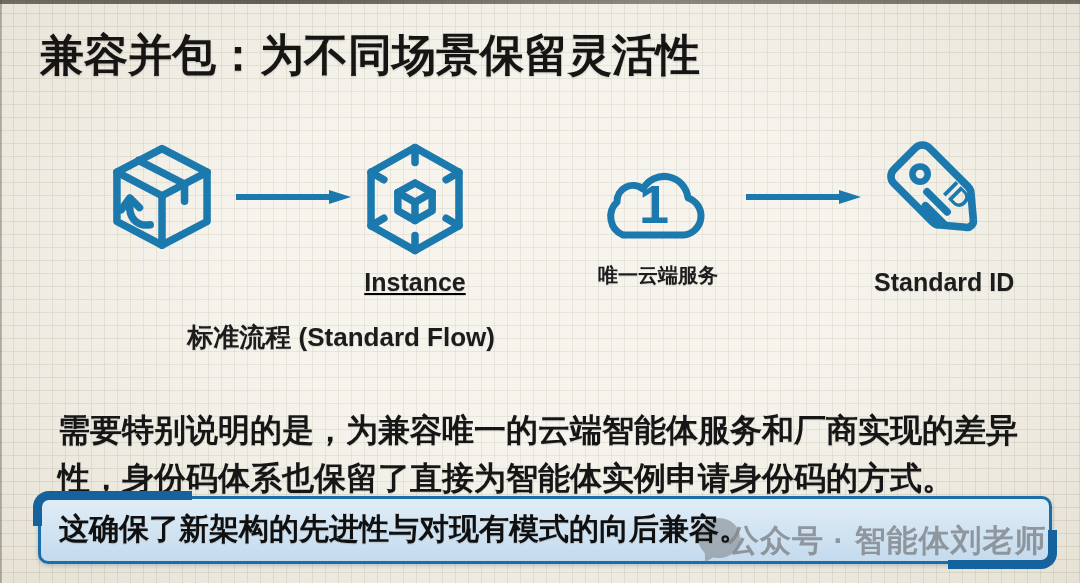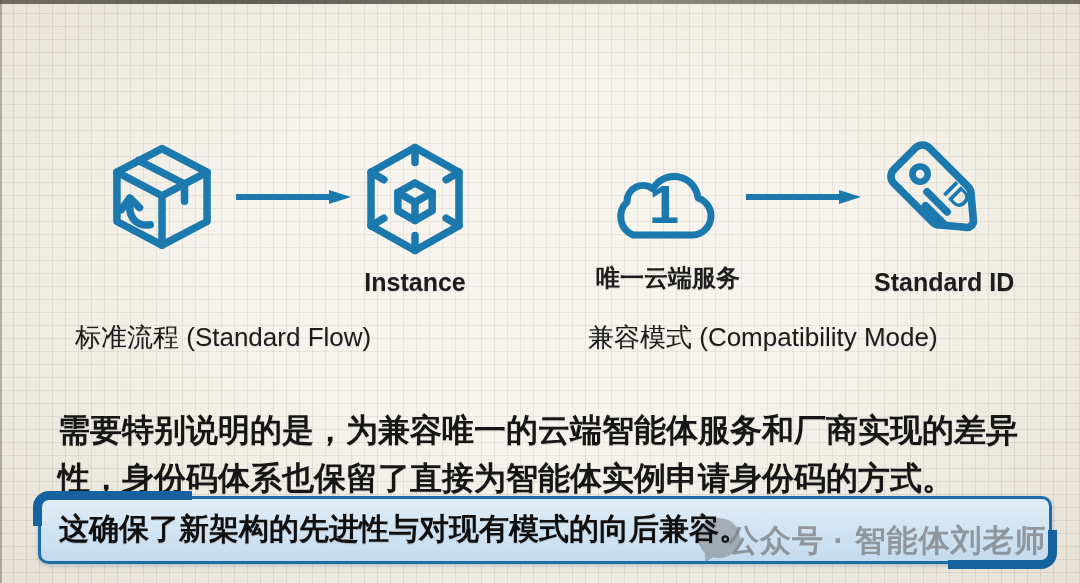--- a/index.html
+++ b/index.html
@@ -20,27 +20,27 @@
   .title{
     position:absolute;left:40px;top:26px;margin:0;
     font-size:44px;font-weight:bold;color:#171513;letter-spacing:0px;
     text-shadow:0 1px 2px rgba(0,0,0,0.18);white-space:nowrap;
   }
 
   .node{position:absolute;display:flex;flex-direction:column;align-items:center;}
   .node .icon{display:block;}
   .node .label{margin-top:10px;font-size:25px;font-weight:600;color:#1d1d1d;white-space:nowrap;
     text-shadow:0 1px 1px rgba(0,0,0,0.12);}
-  .node .label.cjk{font-size:24px;margin-left:8px;}
+  .node .label.cjk{font-size:20px;margin-left:8px;}
 
   .flow-arrow{position:absolute;}
 
   .caption{
-    position:absolute;top:320px;width:420px;text-align:left;
-    font-size:26px;font-weight:400;color:#1c1c1c;white-space:nowrap;
+    position:absolute;top:320px;width:420px;text-align:right;
+    font-size:26px;font-weight:700;color:#1c1c1c;white-space:nowrap;
     text-shadow:0 1px 1px rgba(0,0,0,0.12);
   }
   .caption.left{left:75px;}
   .caption.right{left:588px;}
 
   .body-text{
     position:absolute;left:42px;top:390px;width:1012px;margin:16px;
     font-size:32px;line-height:1.5;font-weight:bold;color:#161616;
     text-shadow:0 1px 1px rgba(0,0,0,0.14);
   }
@@ -83,40 +83,41 @@
   .stroke-icon{stroke:#1b79ae;fill:none;stroke-width:7;stroke-linecap:round;stroke-linejoin:round;}
   .fill-blue{fill:#1b79ae;}
 </style>
 </head>
 <body>
 
 <div class="slide">
   <div class="photo-edge-top"></div>
   <div class="photo-edge-left"></div>
 
+  <h1 class="title">兼容并包：为不同场景保留灵活性</h1>
 
   <div class="node" style="left:103px;top:140px;">
     <svg class="icon" width="118" height="118" viewBox="0 0 110 110">
       <g class="stroke-icon">
         <path d="M55,8 L97,30 L55,52 L13,30 Z"></path>
         <path d="M13,30 L13,76 L55,98 L97,76 L97,30"></path>
         <path d="M55,52 L55,98"></path>
         <path d="M33,19 L76,41 L76,57"></path>
         <path d="M44,79 C31,81 24,72 25,60"></path>
         <path d="M17,65 L25,54 L34,63"></path>
       </g>
     </svg>
   </div>
 
   <svg class="flow-arrow" style="left:233px;top:189px;" width="120" height="16" viewBox="0 0 120 16">
     <line x1="3" y1="8" x2="97" y2="8" stroke="#1b79ae" stroke-width="6"></line>
     <polygon points="96,1 118,8 96,15" class="fill-blue"></polygon>
   </svg>
 
-  <div class="node" style="left:356px;top:140px;">
+  <div class="node" style="left:356px;top:140px;text-decoration:underline;">
     <svg class="icon" width="118" height="118" viewBox="0 0 110 110">
       <g class="stroke-icon">
         <path d="M55,7 L96,30 L96,80 L55,103 L14,80 L14,30 Z"></path>
         <path d="M55,7 L55,21 M96,30 L84,37 M96,80 L84,73 M55,103 L55,89 M14,80 L26,73 M14,30 L26,37"></path>
         <path d="M55,40 L71,49 L55,58 L39,49 Z"></path>
         <path d="M39,49 L39,66 L55,75 L71,66 L71,49"></path>
         <path d="M55,58 L55,75"></path>
       </g>
     </svg>
     <div class="label">Instance</div>
@@ -149,21 +150,20 @@
         <text x="50" y="53" font-size="24" font-weight="bold" class="fill-blue">ID</text>
         <g class="stroke-icon" stroke-width="5">
           <path d="M40,62 h26"></path>
           <path d="M48,72 h24"></path>
         </g>
       </g>
     </svg>
     <div class="label">Standard ID</div>
   </div>
 
-  <div class="caption right">兼容模式 (Compatibility Mode)</div>
 
   <p class="body-text">需要特别说明的是，为兼容唯一的云端智能体服务和厂商实现的差异性，身份码体系也保留了直接为智能体实例申请身份码的方式。</p>
 
   <div class="highlight-box">
     <p class="highlight-text">这确保了新架构的先进性与对现有模式的向后兼容。</p>
   </div>
 
   <div class="watermark">
     <span class="bubble"></span>
     <span class="wm-text">公众号 · 智能体刘老师</span>

